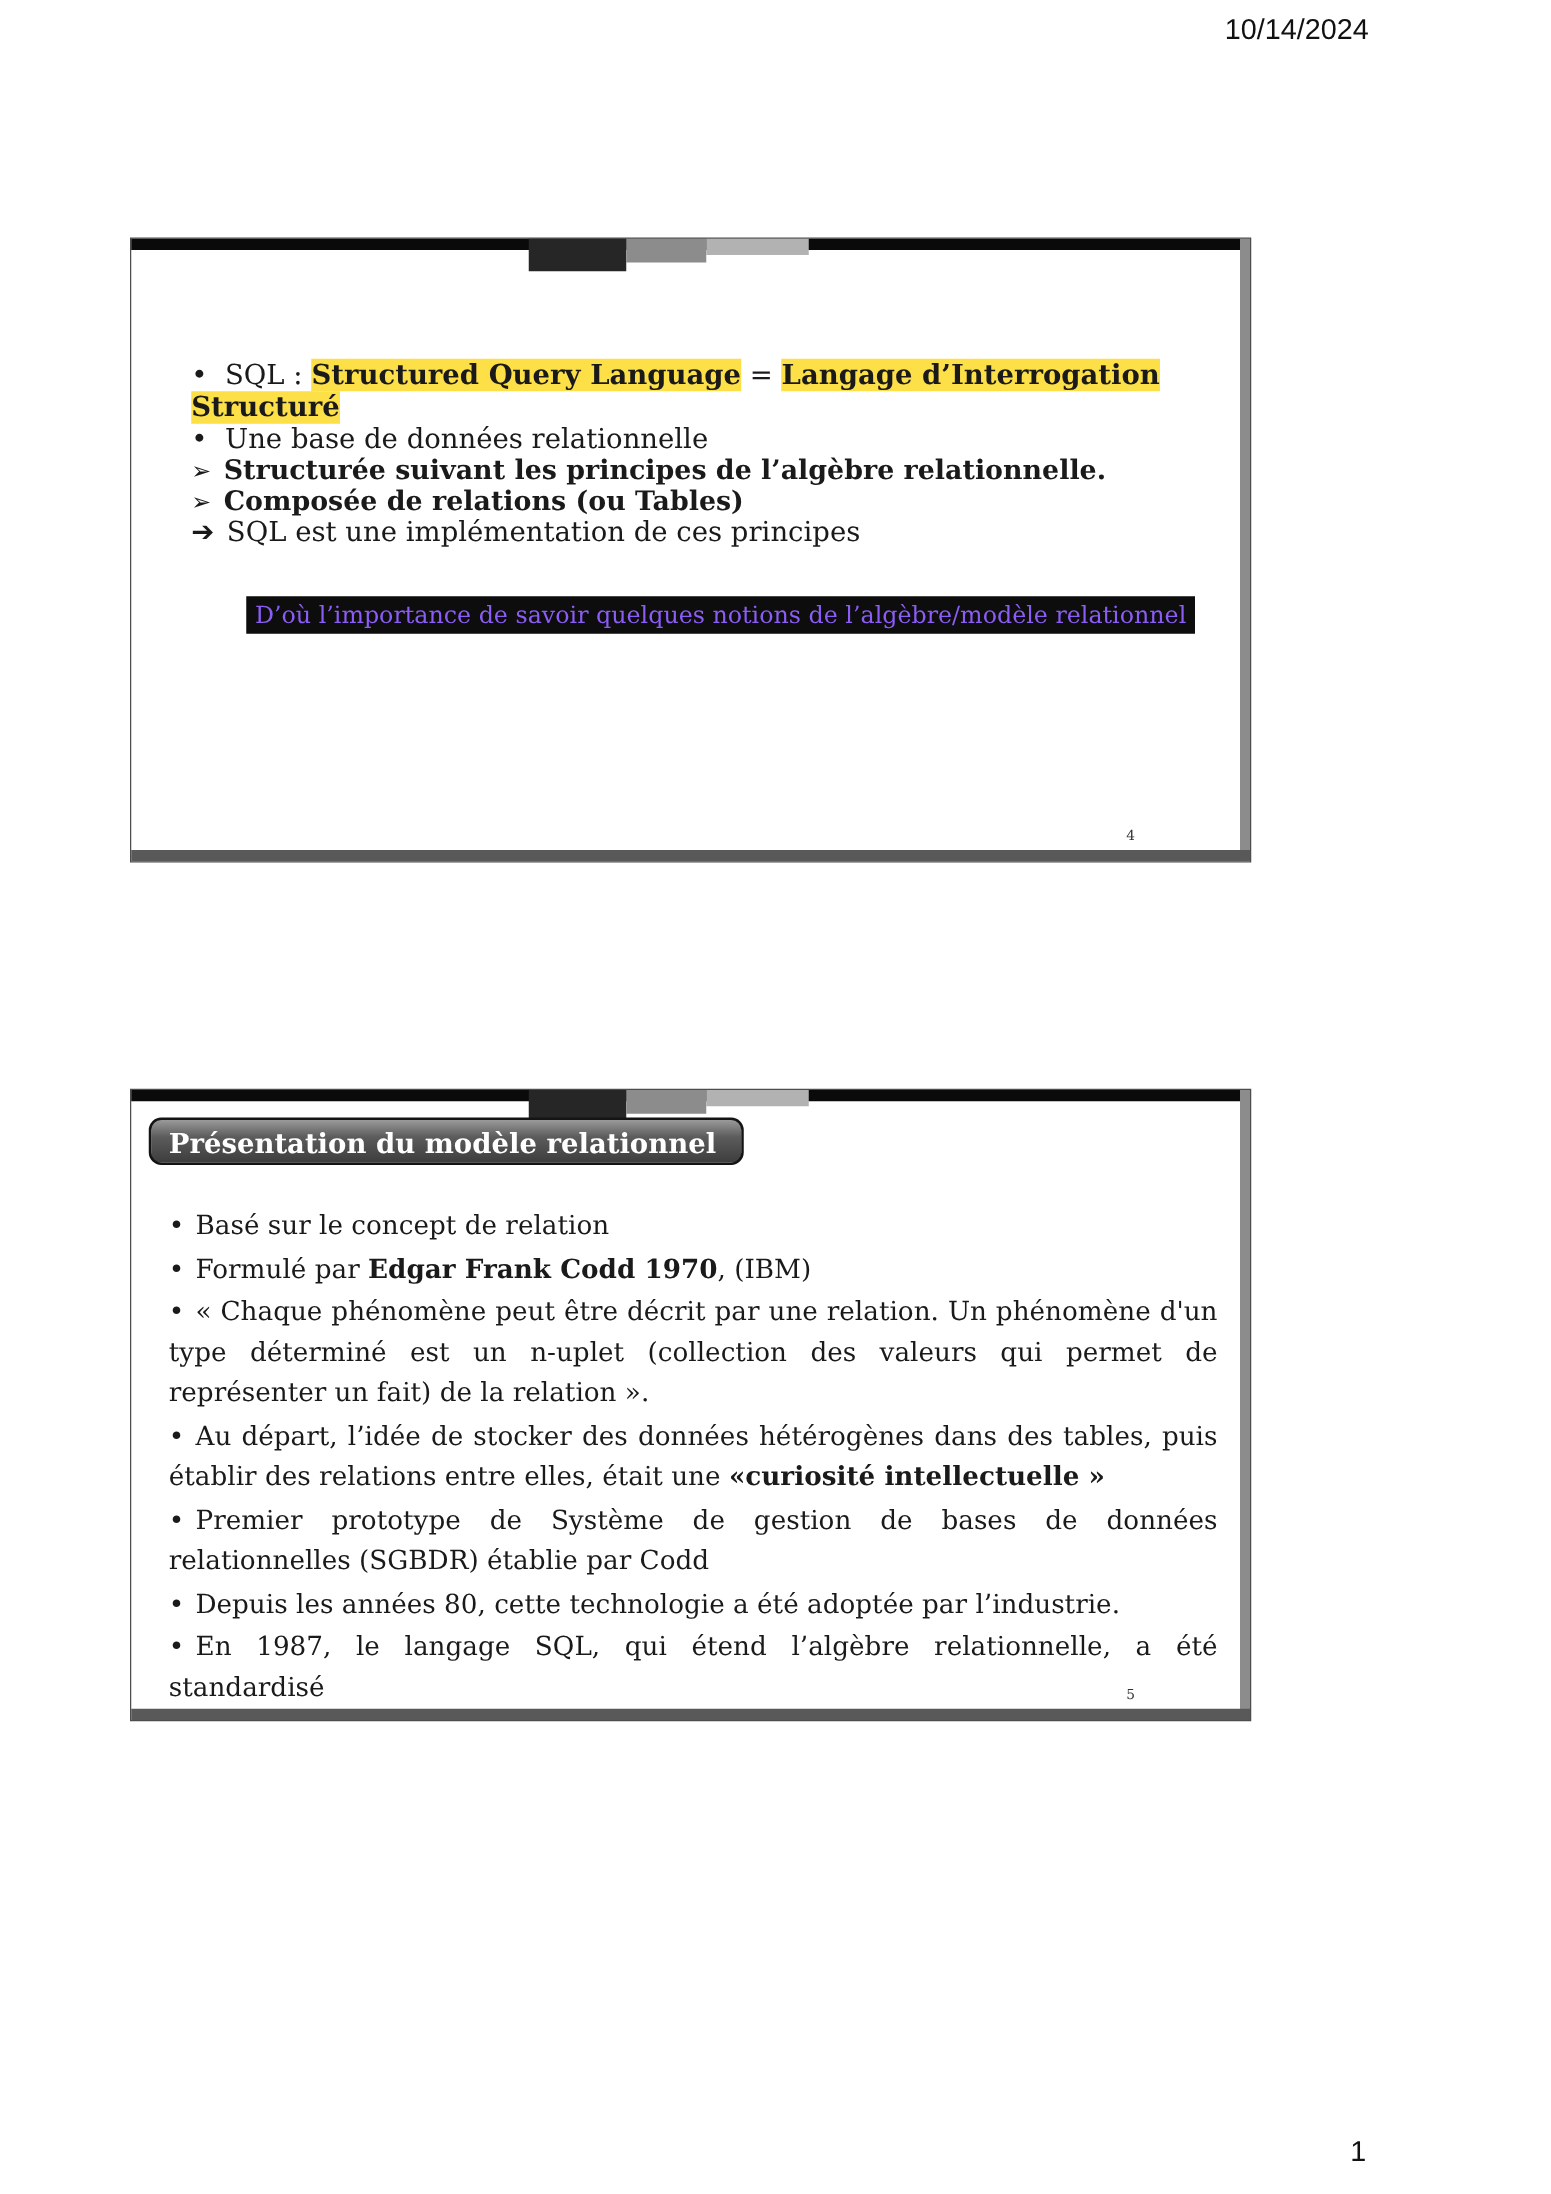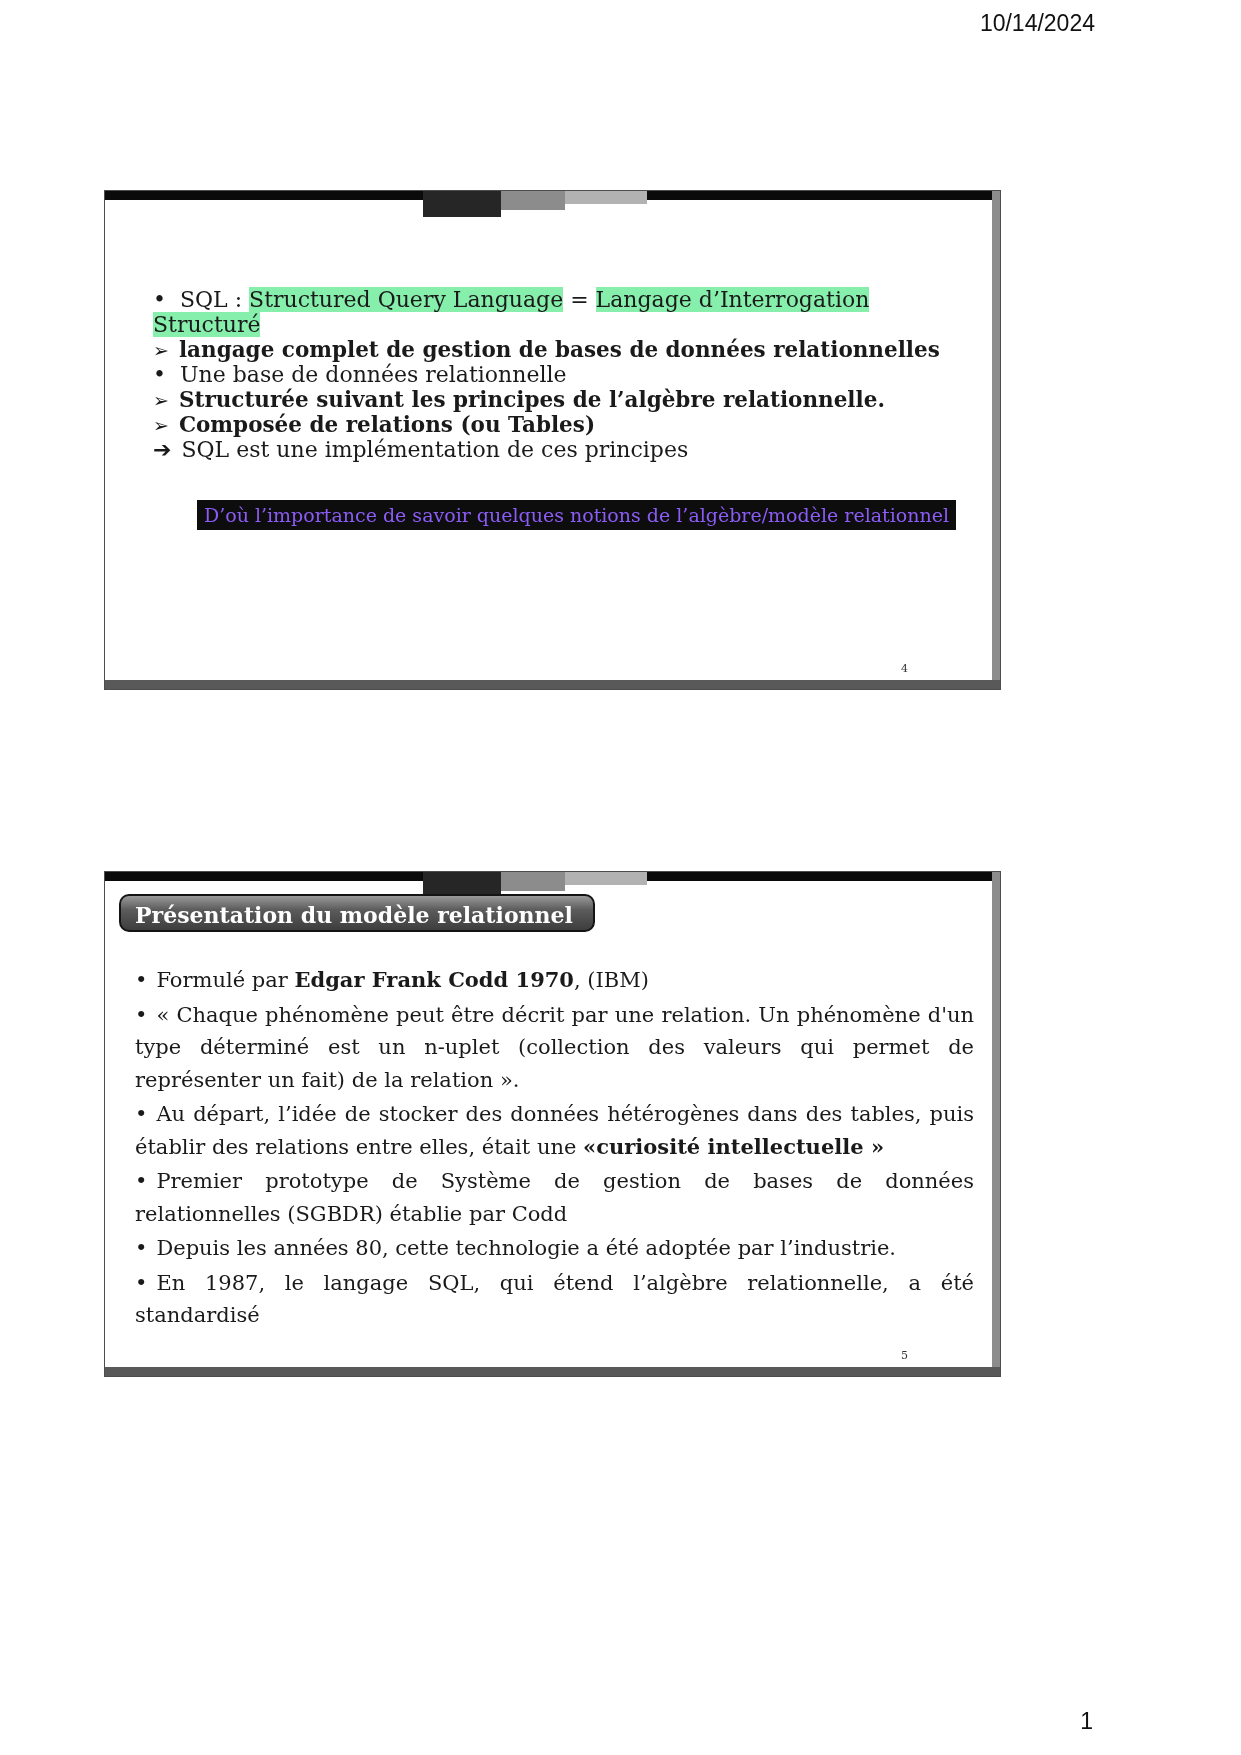--- a/index.html
+++ b/index.html
@@ -52,21 +52,21 @@
   .content1 { position: absolute; top: 96px; left: 48px; right: 42px; font-size: 22px; }
   .content1 p { margin: 0; }
   .line1 { margin-bottom: 30px; }
   .sub { margin-left: 28px; font-weight: bold; font-size: 21.5px; }
   .sub-first { margin-bottom: 44px; }
   .line2 { margin-bottom: 24px; }
   .marker { margin-right: 14px; }
   .marker-sub { font-family: "DejaVu Sans", sans-serif; margin-right: 10px; font-size: 19px; }
   .arrow-line { margin-top: 34px; margin-left: 8px; }
   .marker-arrow { font-family: "DejaVu Sans", sans-serif; font-weight: bold; margin-right: 10px; }
-  .hl { background: #86efac; font-weight: normal; }
+  .hl { background: #fde047; font-weight: bold; }
   .banner-row { margin-top: 40px; text-align: right; margin-right: 2px; }
   .banner { background: #0d0d0d; color: #8b5cf6; font-size: 19px; padding: 4px 7px; white-space: nowrap; margin-left: 20px; }
   .slide-num { position: absolute; bottom: 14px; right: 92px; font-size: 11px; color: #333; }
 
   .content2 {
     position: absolute; top: 92px; left: 30px; right: 26px;
     font-size: 21px; line-height: 1.55; text-align: justify;
   }
   .content2 p { margin: 0 0 2px 0; }
   .marker2 { margin-right: 9px; }
@@ -84,23 +84,20 @@
     <div class="sq sq1"></div>
     <div class="sq sq2"></div>
     <div class="sq sq3"></div>
     <div class="right-bar"></div>
     <div class="bottom-bar"></div>
 
 
     <div class="content1">
       <p class="line1">
         <span class="marker">•</span><span>SQL : </span><span class="hl">Structured Query Language</span><span> = </span><span class="hl">Langage d’Interrogation Structuré</span>
-      </p>
-      <p class="sub sub-first">
-        <span class="marker-sub">➢</span><span>langage complet de gestion de bases de données relationnelles</span>
       </p>
       <p class="line2">
         <span class="marker">•</span><span>Une base de données relationnelle</span>
       </p>
       <p class="sub">
         <span class="marker-sub">➢</span><span>Structurée suivant les principes de l’algèbre relationnelle.</span>
       </p>
       <p class="sub">
         <span class="marker-sub">➢</span><span>Composée de relations (ou Tables)</span>
       </p>
@@ -122,20 +119,23 @@
     <div class="sq sq3"></div>
     <div class="right-bar"></div>
     <div class="bottom-bar"></div>
 
     <div class="title-box">
       <span>Présentation du modèle relationnel</span>
     </div>
 
     <div class="content2">
       <p>
+        <span class="marker2">•</span><span>Basé sur le concept de relation</span>
+      </p>
+      <p>
         <span class="marker2">•</span><span>Formulé par </span><span class="bold">Edgar Frank Codd 1970</span><span>, (IBM)</span>
       </p>
       <p>
         <span class="marker2">•</span><span>« Chaque phénomène peut être décrit par une relation. Un phénomène d'un type déterminé est un n-uplet (collection des valeurs qui permet de représenter un fait) de la relation ».</span>
       </p>
       <p>
         <span class="marker2">•</span><span>Au départ, l’idée de stocker des données hétérogènes dans des tables, puis établir des relations entre elles, était une </span><span class="bold">«curiosité intellectuelle »</span>
       </p>
       <p>
         <span class="marker2">•</span><span>Premier prototype de Système de gestion de bases de données relationnelles (SGBDR) établie par Codd</span>

